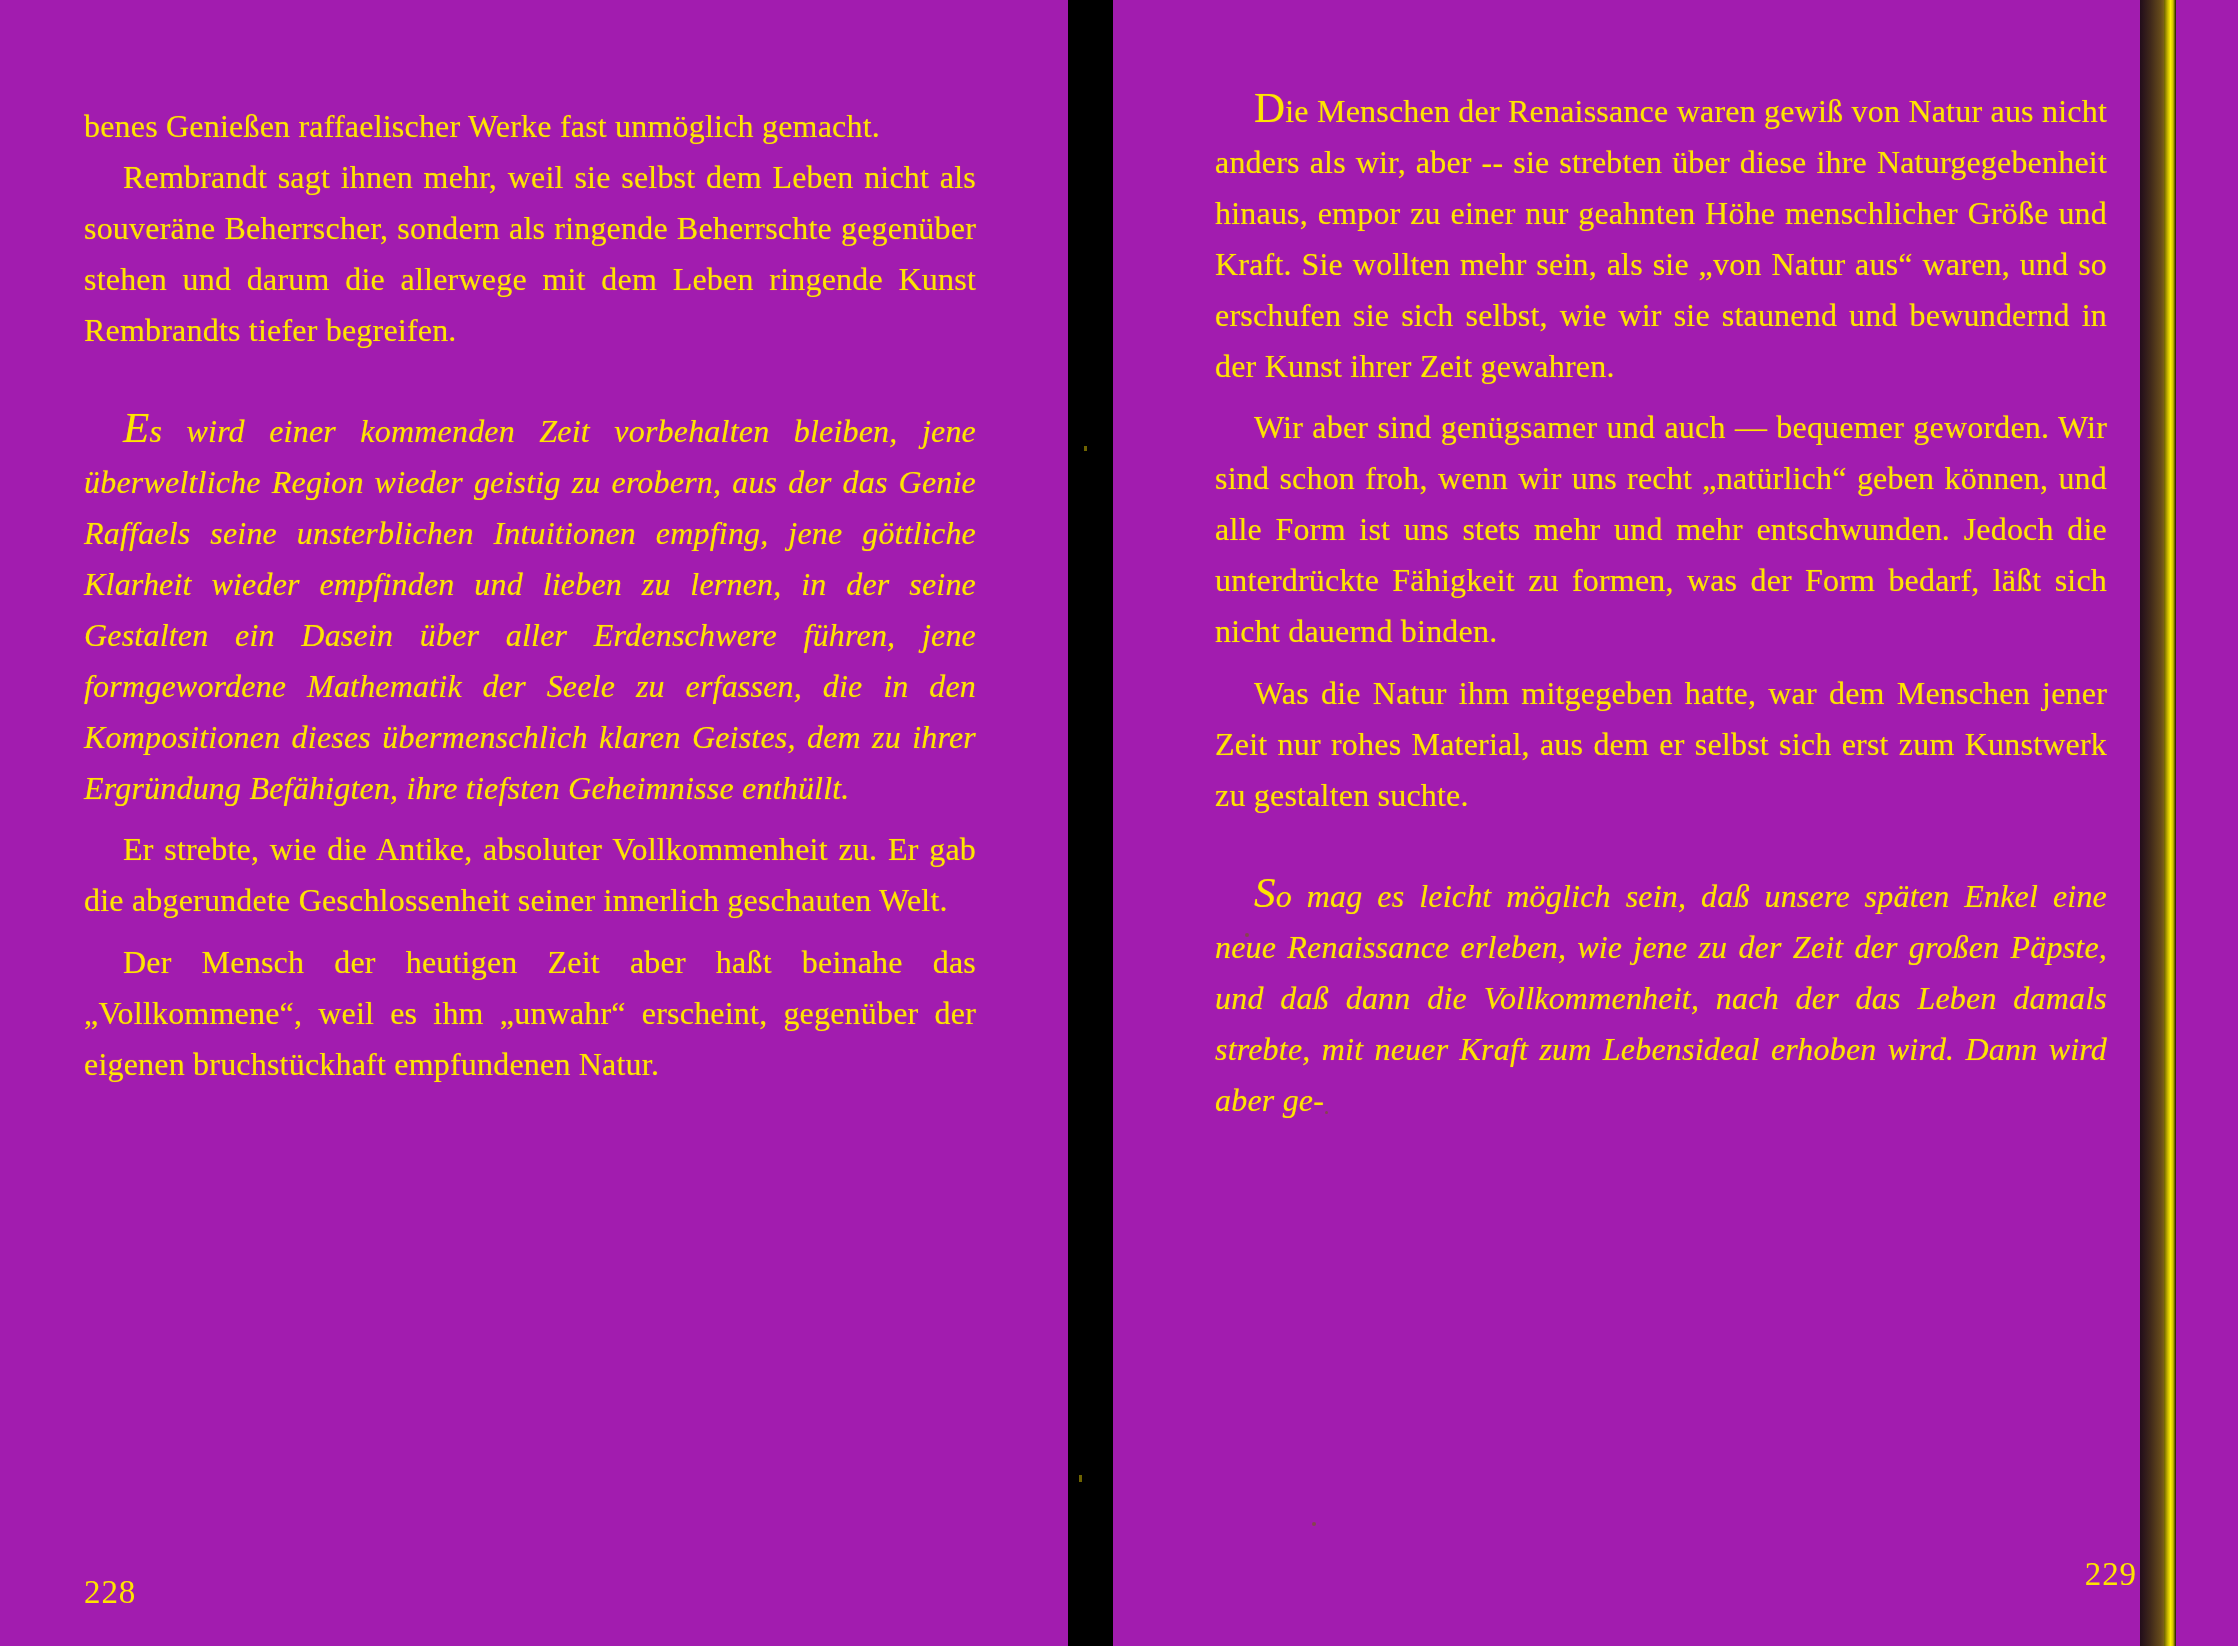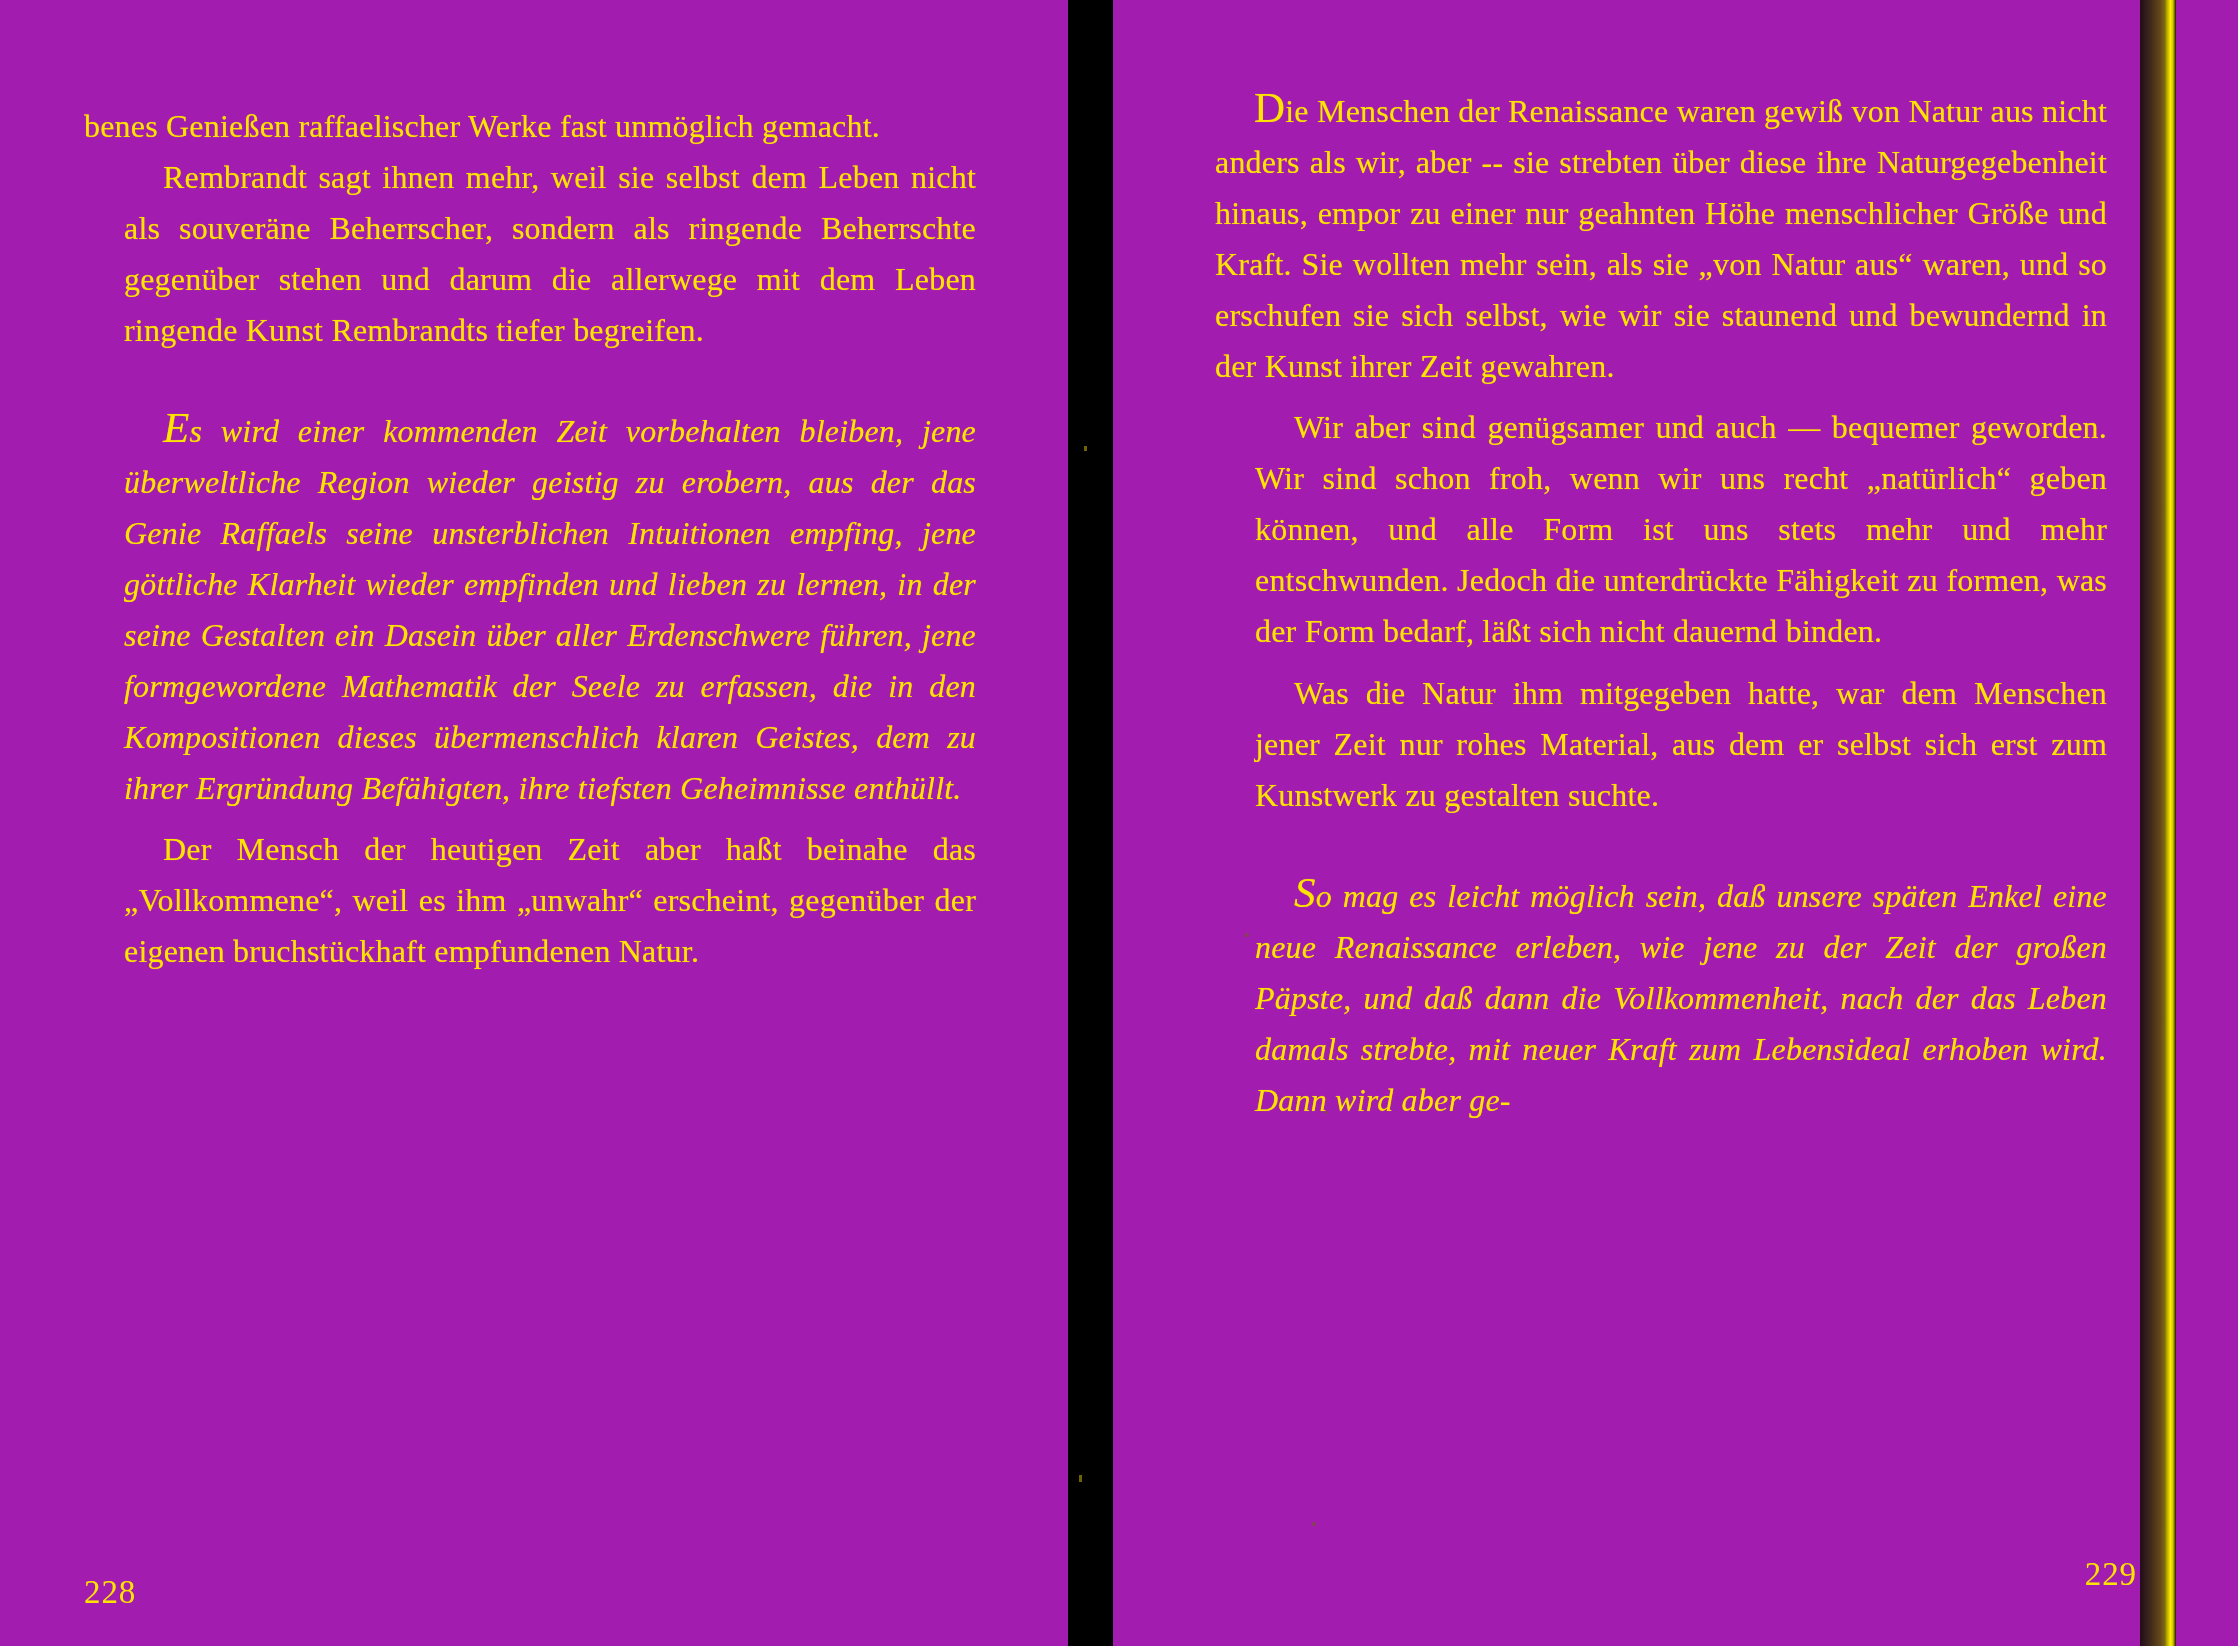--- a/index.html
+++ b/index.html
@@ -81,21 +81,21 @@
 
   p {
     margin: 0 0 0 0;
     font-size: 32px;
     line-height: 51px;
     text-align: justify;
     text-justify: inter-word;
     letter-spacing: 0.2px;
     text-shadow: 0 0 1px rgba(255,228,0,.5);
   }
-  p + p { margin-top: 0; margin-left: 40px; }
+  p + p { margin-top: 0; }
   p.indent { text-indent: 39px; }
   p.gap-before { margin-top: 50px; font-style: italic; }
   p.gap-small { margin-top: 10.3px; }
 
   
   .dropcap {
     font-size: 43px;
     line-height: 0;
     vertical-align: baseline;
   }
@@ -120,20 +120,21 @@
 </head>
 <body>
 
 <div class="page-spread">
 
   <div class="page page-left">
     <div class="textblock">
       <p>benes Genießen raffaelischer Werke fast unmöglich gemacht.</p>
       <p class="indent">Rembrandt sagt ihnen mehr, weil sie selbst dem Leben nicht als souveräne Beherrscher, sondern als ringende Beherrschte gegenüber stehen und darum die allerwege mit dem Leben ringende Kunst Rembrandts tiefer begreifen.</p>
       <p class="indent gap-before"><span class="dropcap">E</span>s wird einer kommenden Zeit vorbehalten bleiben, jene überweltliche Region wieder geistig zu erobern, aus der das Genie Raffaels seine unsterblichen Intuitionen empfing, jene göttliche Klarheit wieder empfinden und lieben zu lernen, in der seine Gestalten ein Dasein über aller Erdenschwere führen, jene formgewordene Mathematik der Seele zu erfassen, die in den Kompositionen dieses übermenschlich klaren Geistes, dem zu ihrer Ergründung Befähigten, ihre tiefsten Geheimnisse enthüllt.</p>
+      <p class="indent gap-small">Er strebte, wie die Antike, absoluter Vollkommenheit zu. Er gab die abgerundete Geschlossenheit seiner innerlich geschauten Welt.</p>
       <p class="indent gap-small">Der Mensch der heutigen Zeit aber haßt beinahe das „Vollkommene“, weil es ihm „unwahr“ erscheint, gegenüber der eigenen bruchstückhaft empfundenen Natur.</p>
     </div>
     <div class="folio folio-left">228</div>
   </div>
 
   <div class="gutter">
     <div class="gutter-soft"></div>
     <div class="gutter-bright"></div>
   </div>
   <div class="gutter-speck" style="left:1079px; top:1475px; height:6.9px;"></div>

